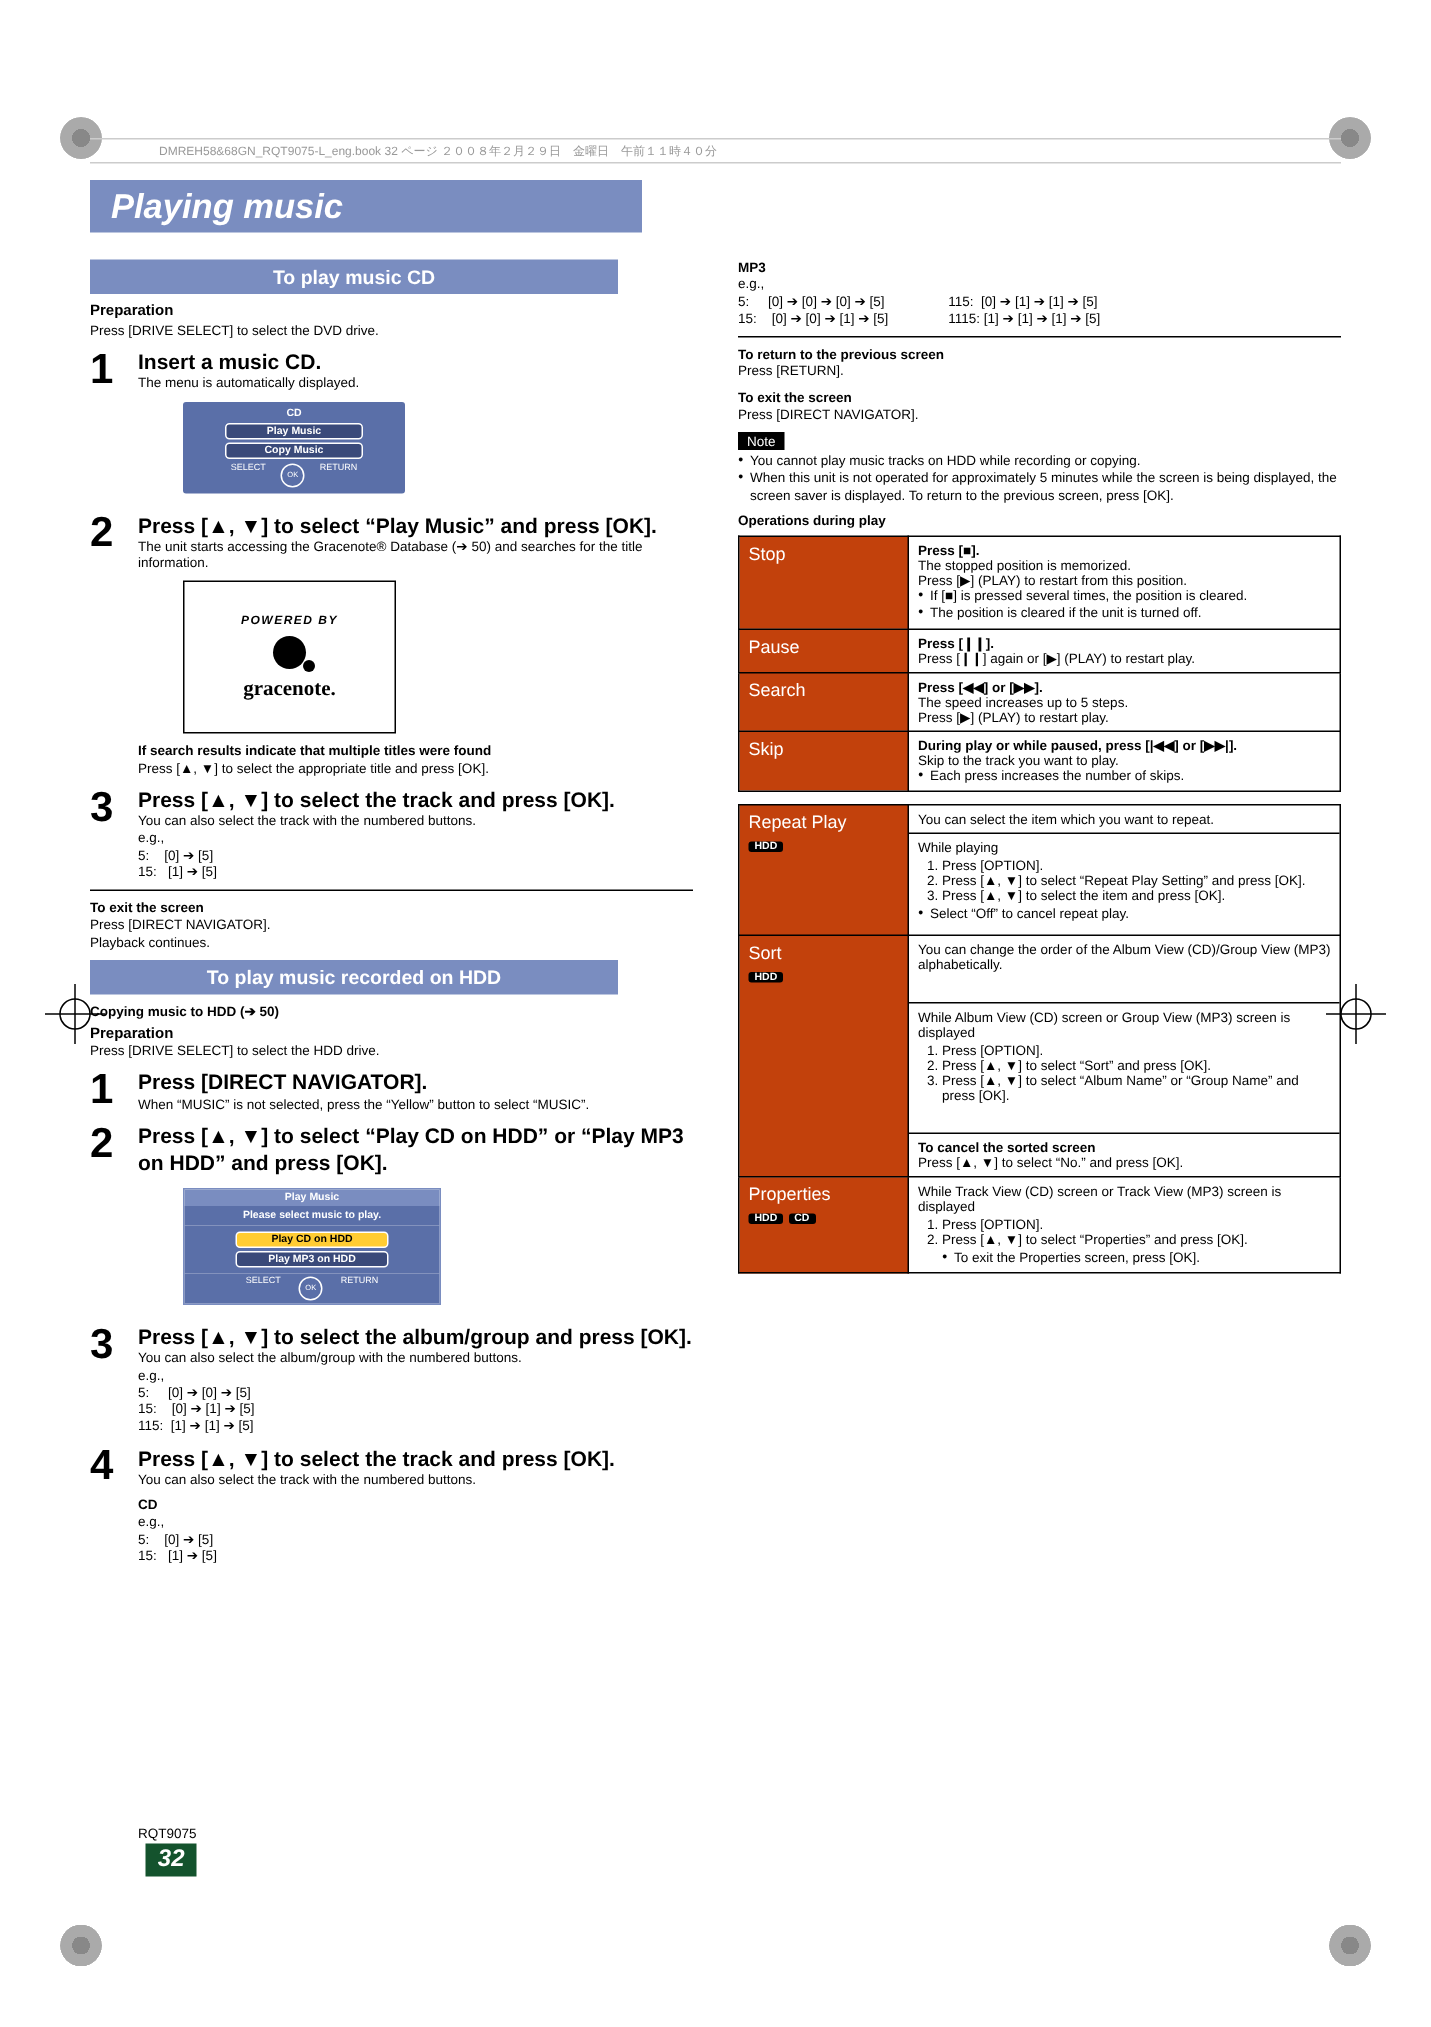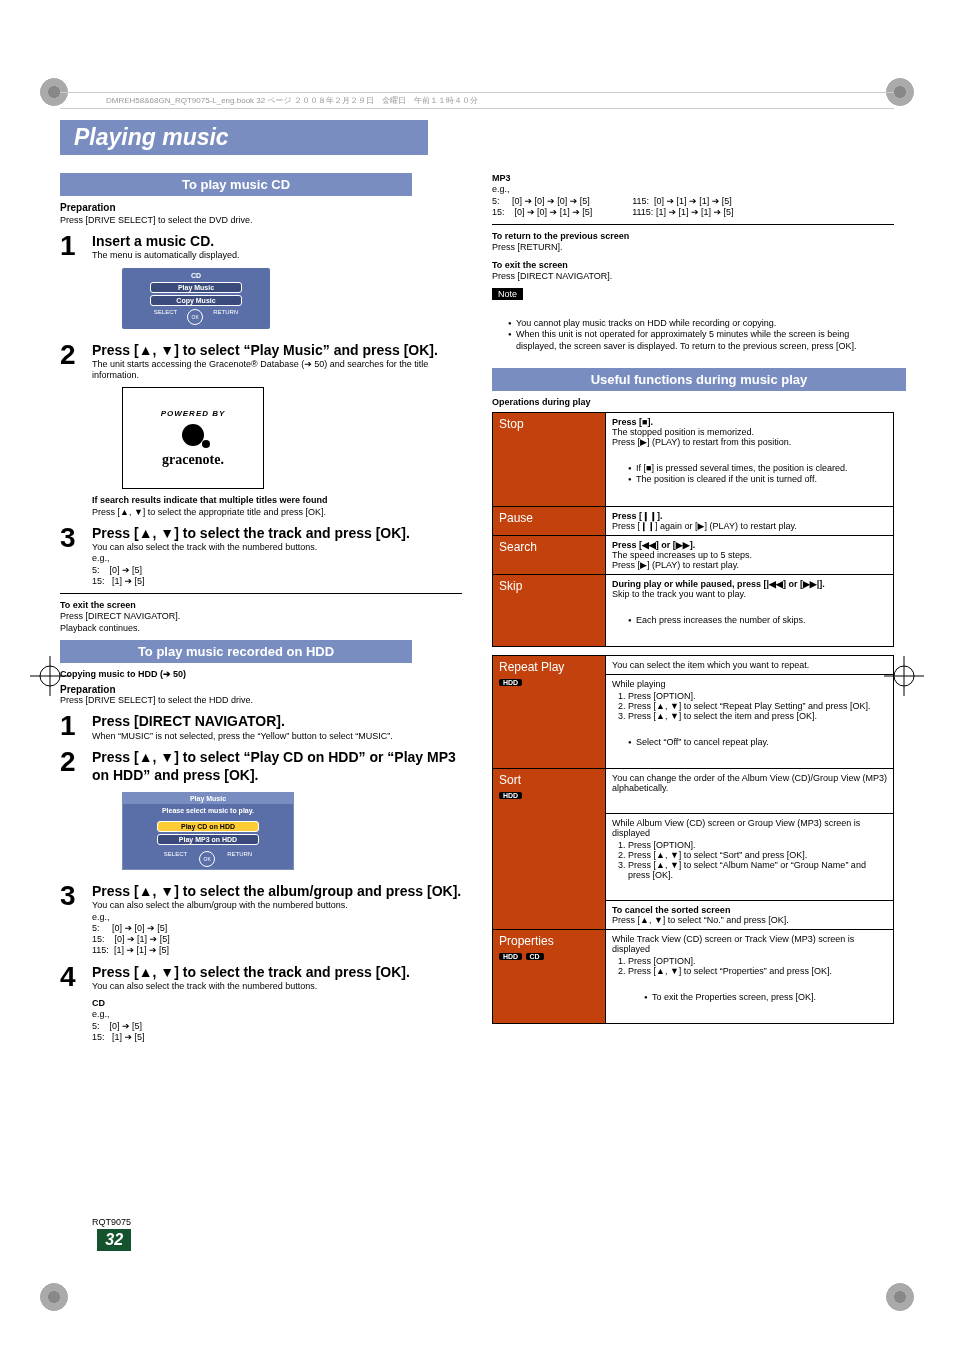--- a/index.html
+++ b/index.html
@@ -204,21 +204,21 @@
     display: inline-block;
     background: #000;
     color: #fff;
     font-size: 9px;
     padding: 1px 6px;
     margin: 6px 0 2px 0;
   }
   ul.bullets {
     list-style: none;
     padding: 0;
-    margin: 16px;
+    margin: 0;
   }
   ul.bullets > li {
     position: relative;
     padding-left: 8px;
     line-height: 1.25;
     font-size: 9px;
   }
   ul.bullets > li::before {
     content: "●";
     position: absolute;
@@ -445,21 +445,20 @@
       <div class="small">Press [RETURN].</div>
       <div class="small sub-bold">To exit the screen</div>
       <div class="small">Press [DIRECT NAVIGATOR].</div>
 
       <div class="note-tag">Note</div>
       <ul class="bullets">
         <li>You cannot play music tracks on HDD while recording or copying.</li>
         <li>When this unit is not operated for approximately 5 minutes while the screen is being displayed, the screen saver is displayed. To return to the previous screen, press [OK].</li>
       </ul>
 
-      <div class="section-bar" style="width:100%">Useful functions during music play</div>
       <div class="small sub-bold">Operations during play</div>
 
       <table class="ops">
         <tbody>
             <tr>
           <td class="op-name">Stop</td>
           <td>
             <span class="desc-bold">Press [■].</span><br>
             <span>The stopped position is memorized.</span><br>
             <span>Press [▶] (PLAY) to restart from this position.</span>

